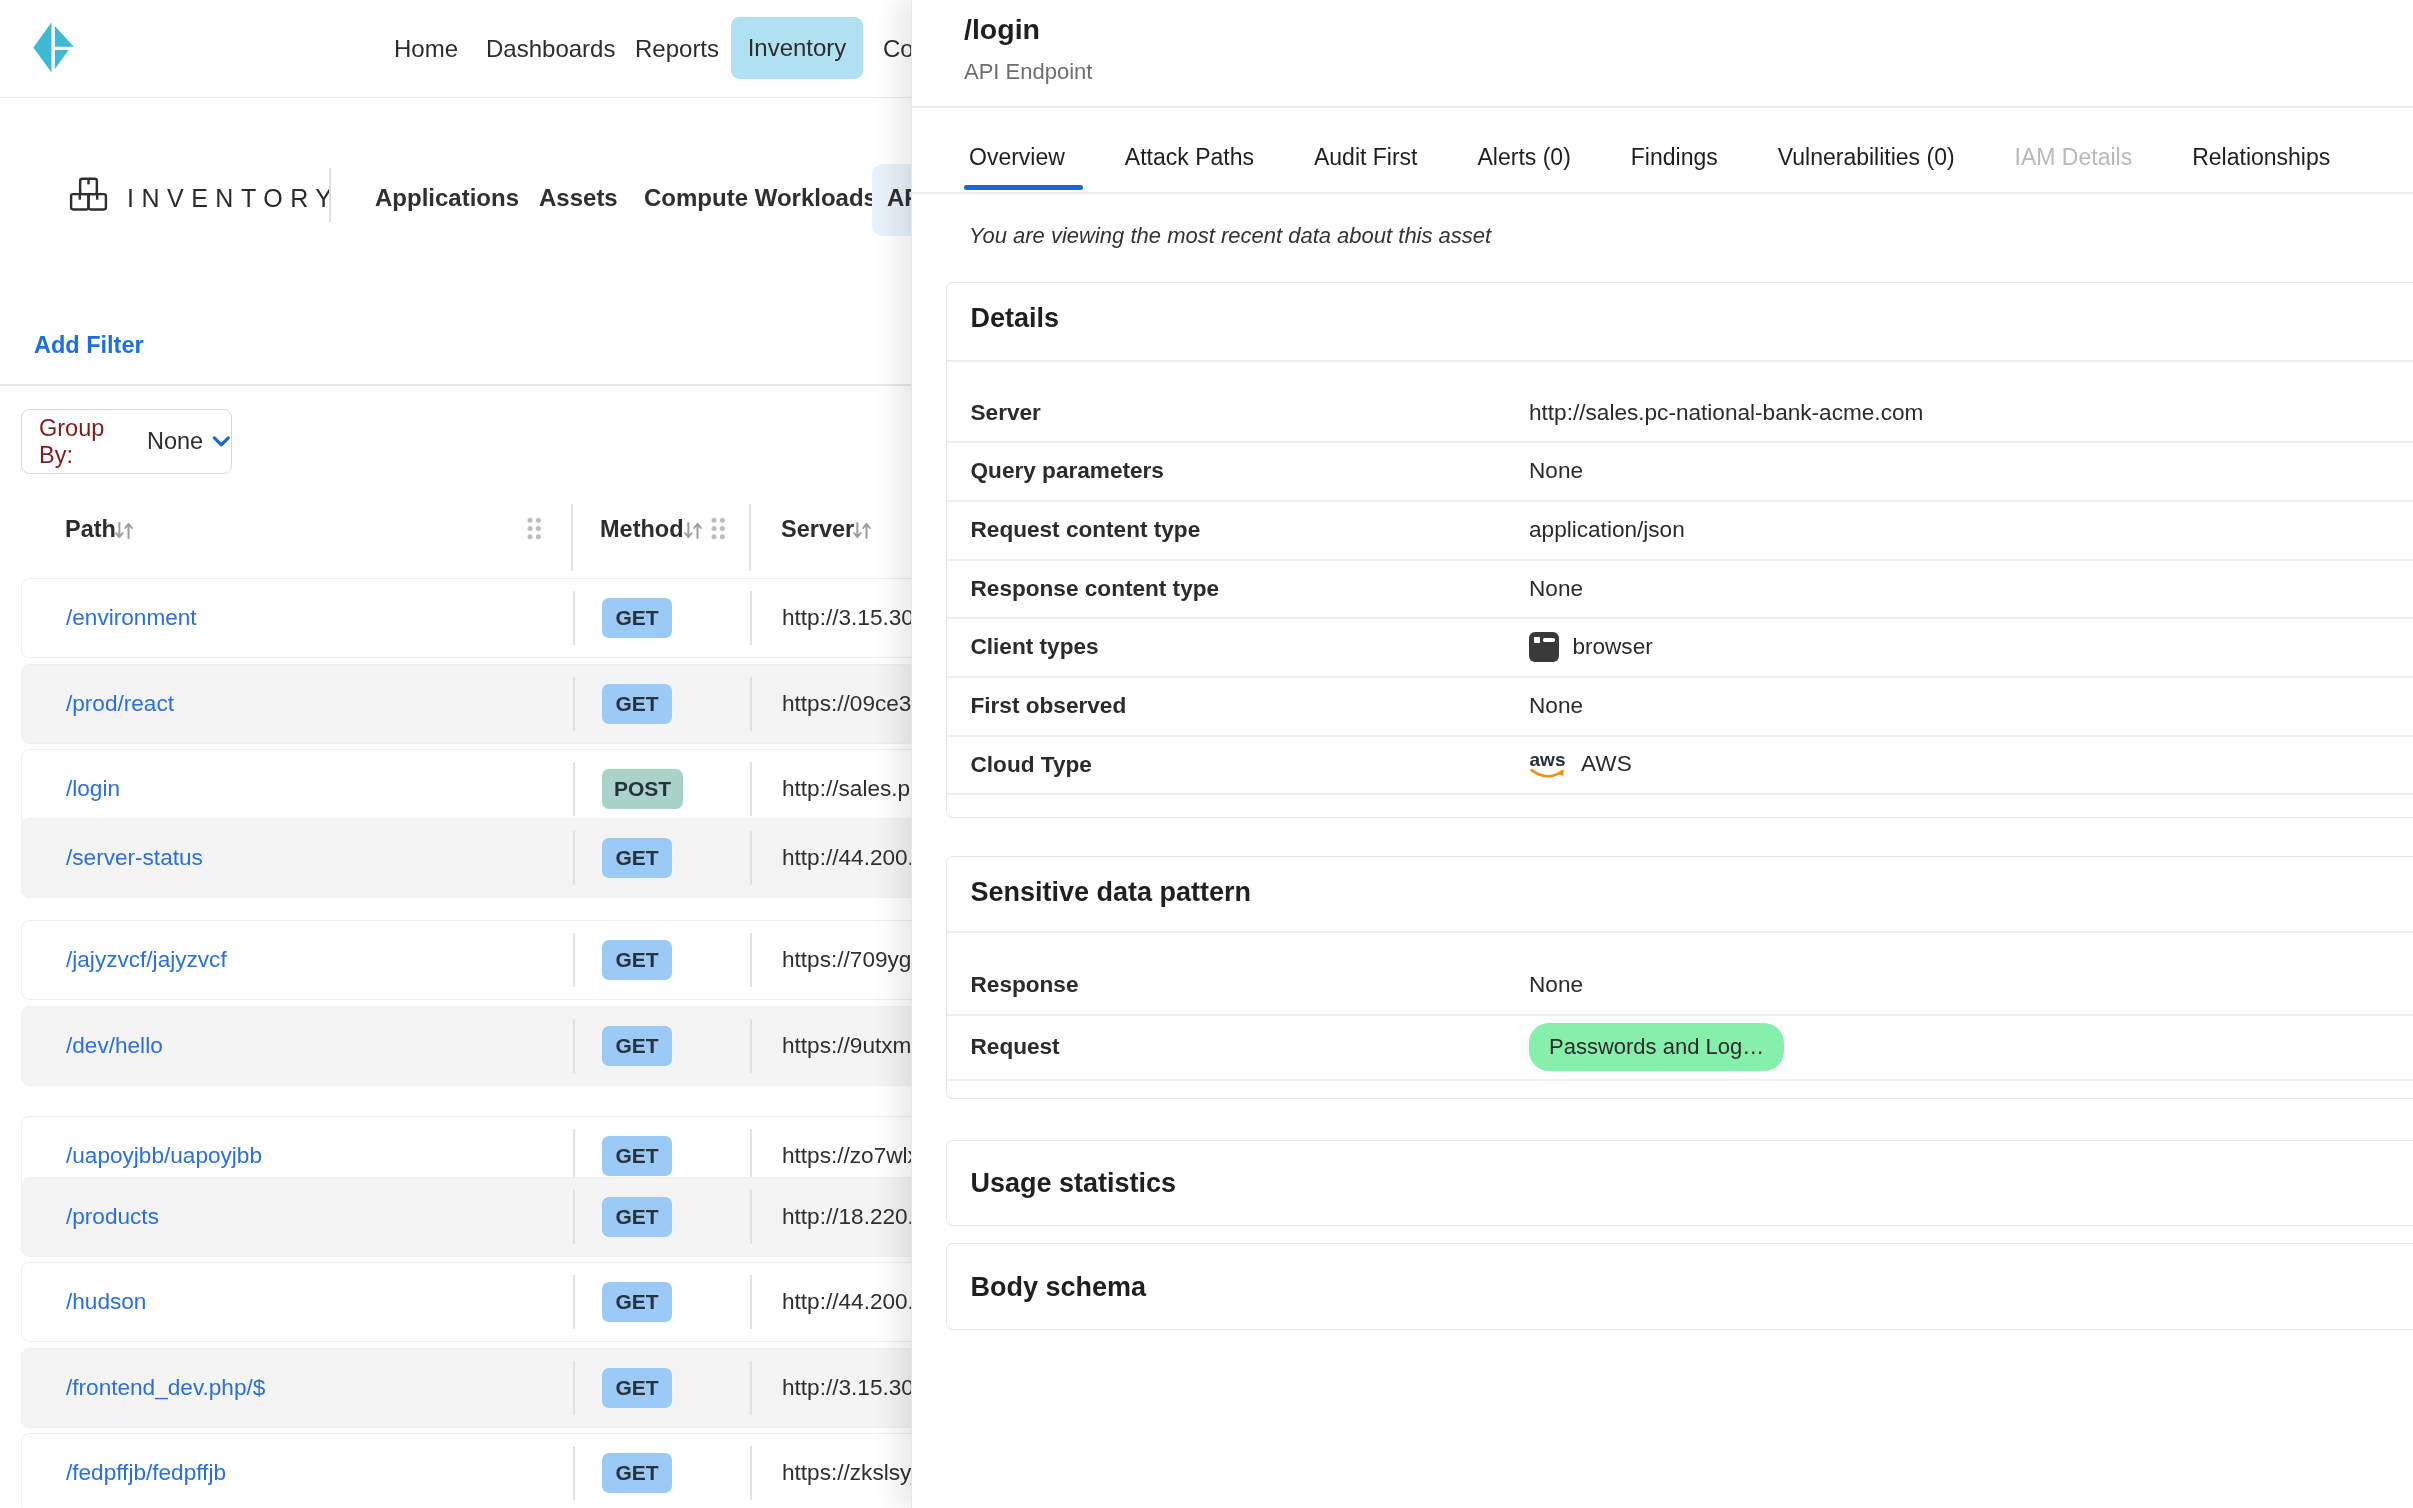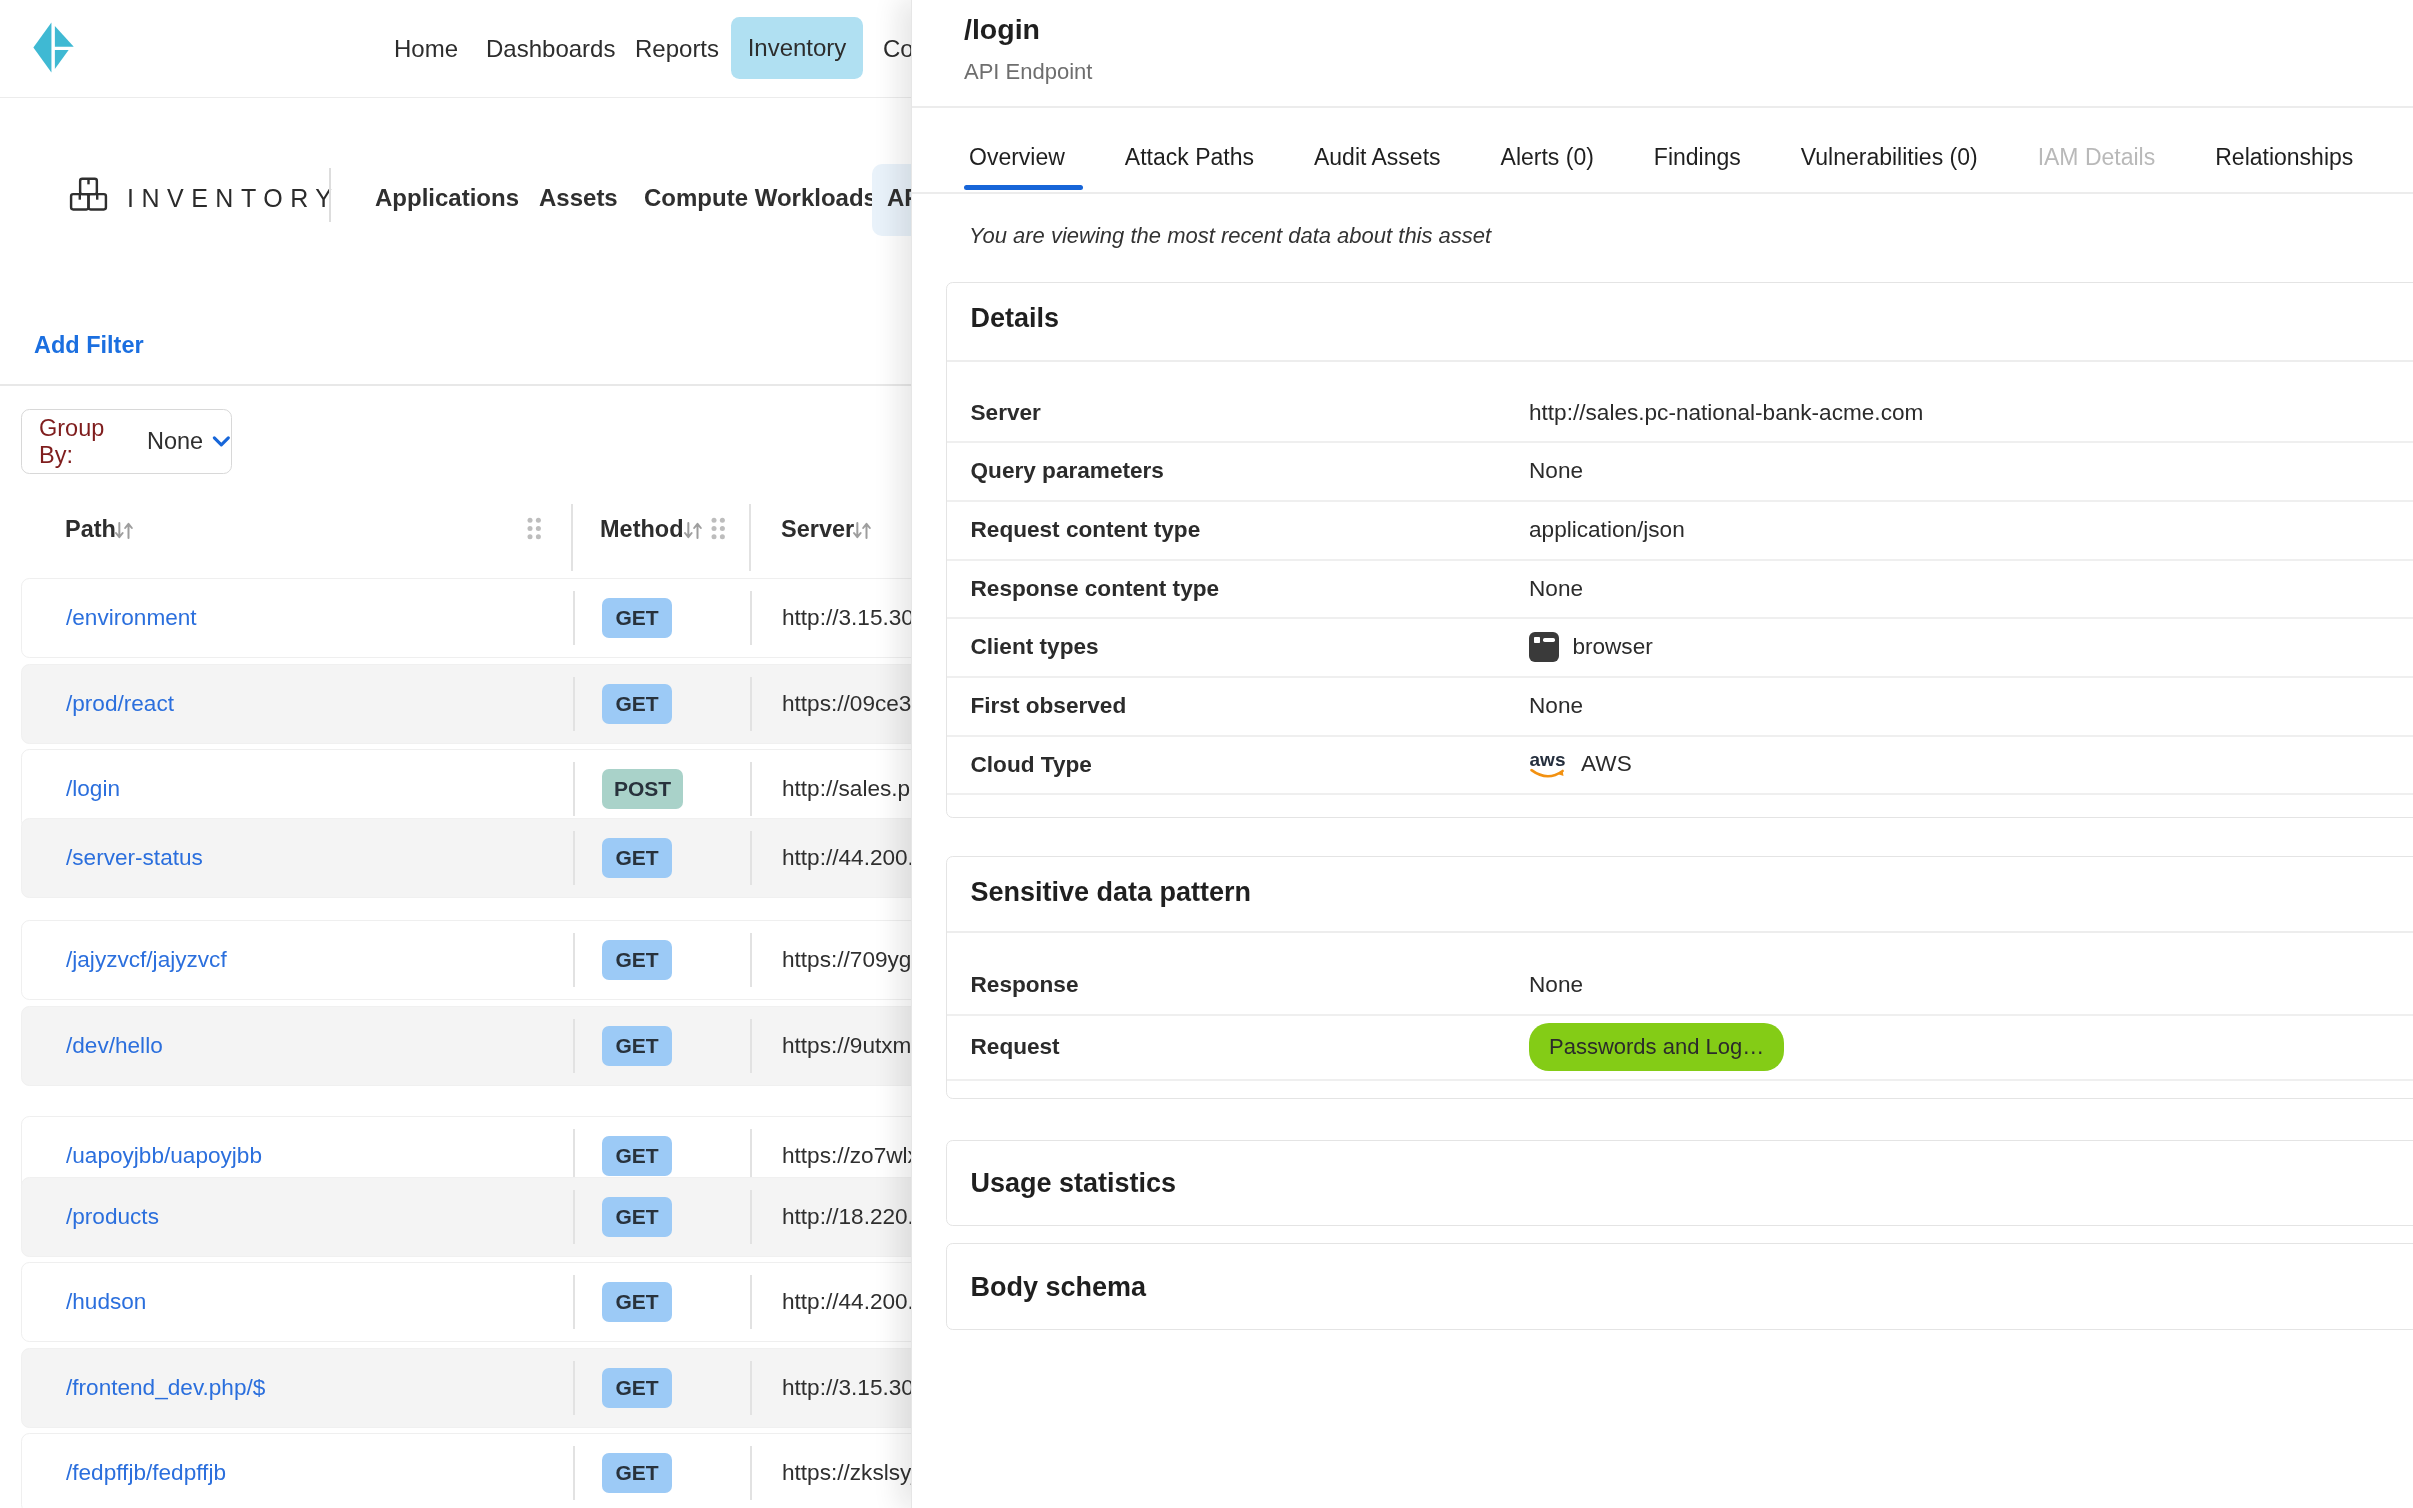--- a/index.html
+++ b/index.html
@@ -83,21 +83,21 @@
   .notice{position:absolute;left:57px;top:223px;font-size:22px;font-style:italic;color:#333;}
 
   .card{position:absolute;left:34px;width:1478px;background:#fff;border:1.7px solid #e4e4e4;border-radius:6.7px;box-sizing:border-box;}
   .card-h{position:absolute;left:23.5px;top:20px;font-size:27px;font-weight:700;color:#1f1f1f;}
   .card-hdiv{position:absolute;left:0;right:0;height:1.7px;background:#ededed;}
   .drow{position:absolute;left:0;right:0;height:59px;}
   .drow .dl{position:absolute;left:23.5px;top:50%;transform:translateY(-50%);font-size:22.6px;font-weight:700;color:#2b2b2b;}
   .drow .dv{position:absolute;left:582px;top:50%;transform:translateY(-50%);font-size:22.6px;color:#2b2b2b;display:flex;align-items:center;gap:13.4px;white-space:nowrap;}
   .rowdiv{position:absolute;left:0;right:0;height:1.7px;background:#efefef;}
 
-  .pill-val{background:#84cc16;border-radius:20px;padding:11px 20px;font-size:22px;color:#2b2b2b;}
+  .pill-val{background:#86efac;border-radius:20px;padding:11px 20px;font-size:22px;color:#2b2b2b;}
 
   
   .bwin{position:relative;display:inline-block;width:30px;height:30px;background:#3a3a3a;border-radius:5.9px;}
   .bwin .dot{position:absolute;left:5px;top:5.9px;width:5.9px;height:5.9px;background:#fff;border-radius:0.8px;}
   .bwin .bar{position:absolute;left:14.2px;top:6.7px;width:11.7px;height:4.2px;background:#fff;border-radius:1.7px;}
 
   
   .awsmark{display:inline-flex;flex-direction:column;align-items:center;line-height:1;margin-right:1.7px;}
   .awsmark .awstxt{font-size:19px;font-weight:700;color:#252f3e;letter-spacing:0px;}
   .awsmark svg{margin-top:-0.8px;}
@@ -282,21 +282,21 @@
 </div>
 
 <div class="panel">
   <div class="p-title">/login</div>
   <div class="p-sub">API Endpoint</div>
   <div class="p-hdiv" style="top:106px"></div>
 
   <div class="tabs">
     <span class="tab active">Overview</span>
     <span class="tab">Attack Paths</span>
-    <span class="tab">Audit Assets</span>
+    <span class="tab">Audit First</span>
     <span class="tab">Alerts (0)</span>
     <span class="tab">Findings</span>
     <span class="tab">Vulnerabilities (0)</span>
     <span class="tab disabled">IAM Details</span>
     <span class="tab">Relationships</span>
   </div>
   <div class="tab-underline"></div>
   <div class="p-hdiv" style="top:192px"></div>
 
   <div class="notice">You are viewing the most recent data about this asset</div>

